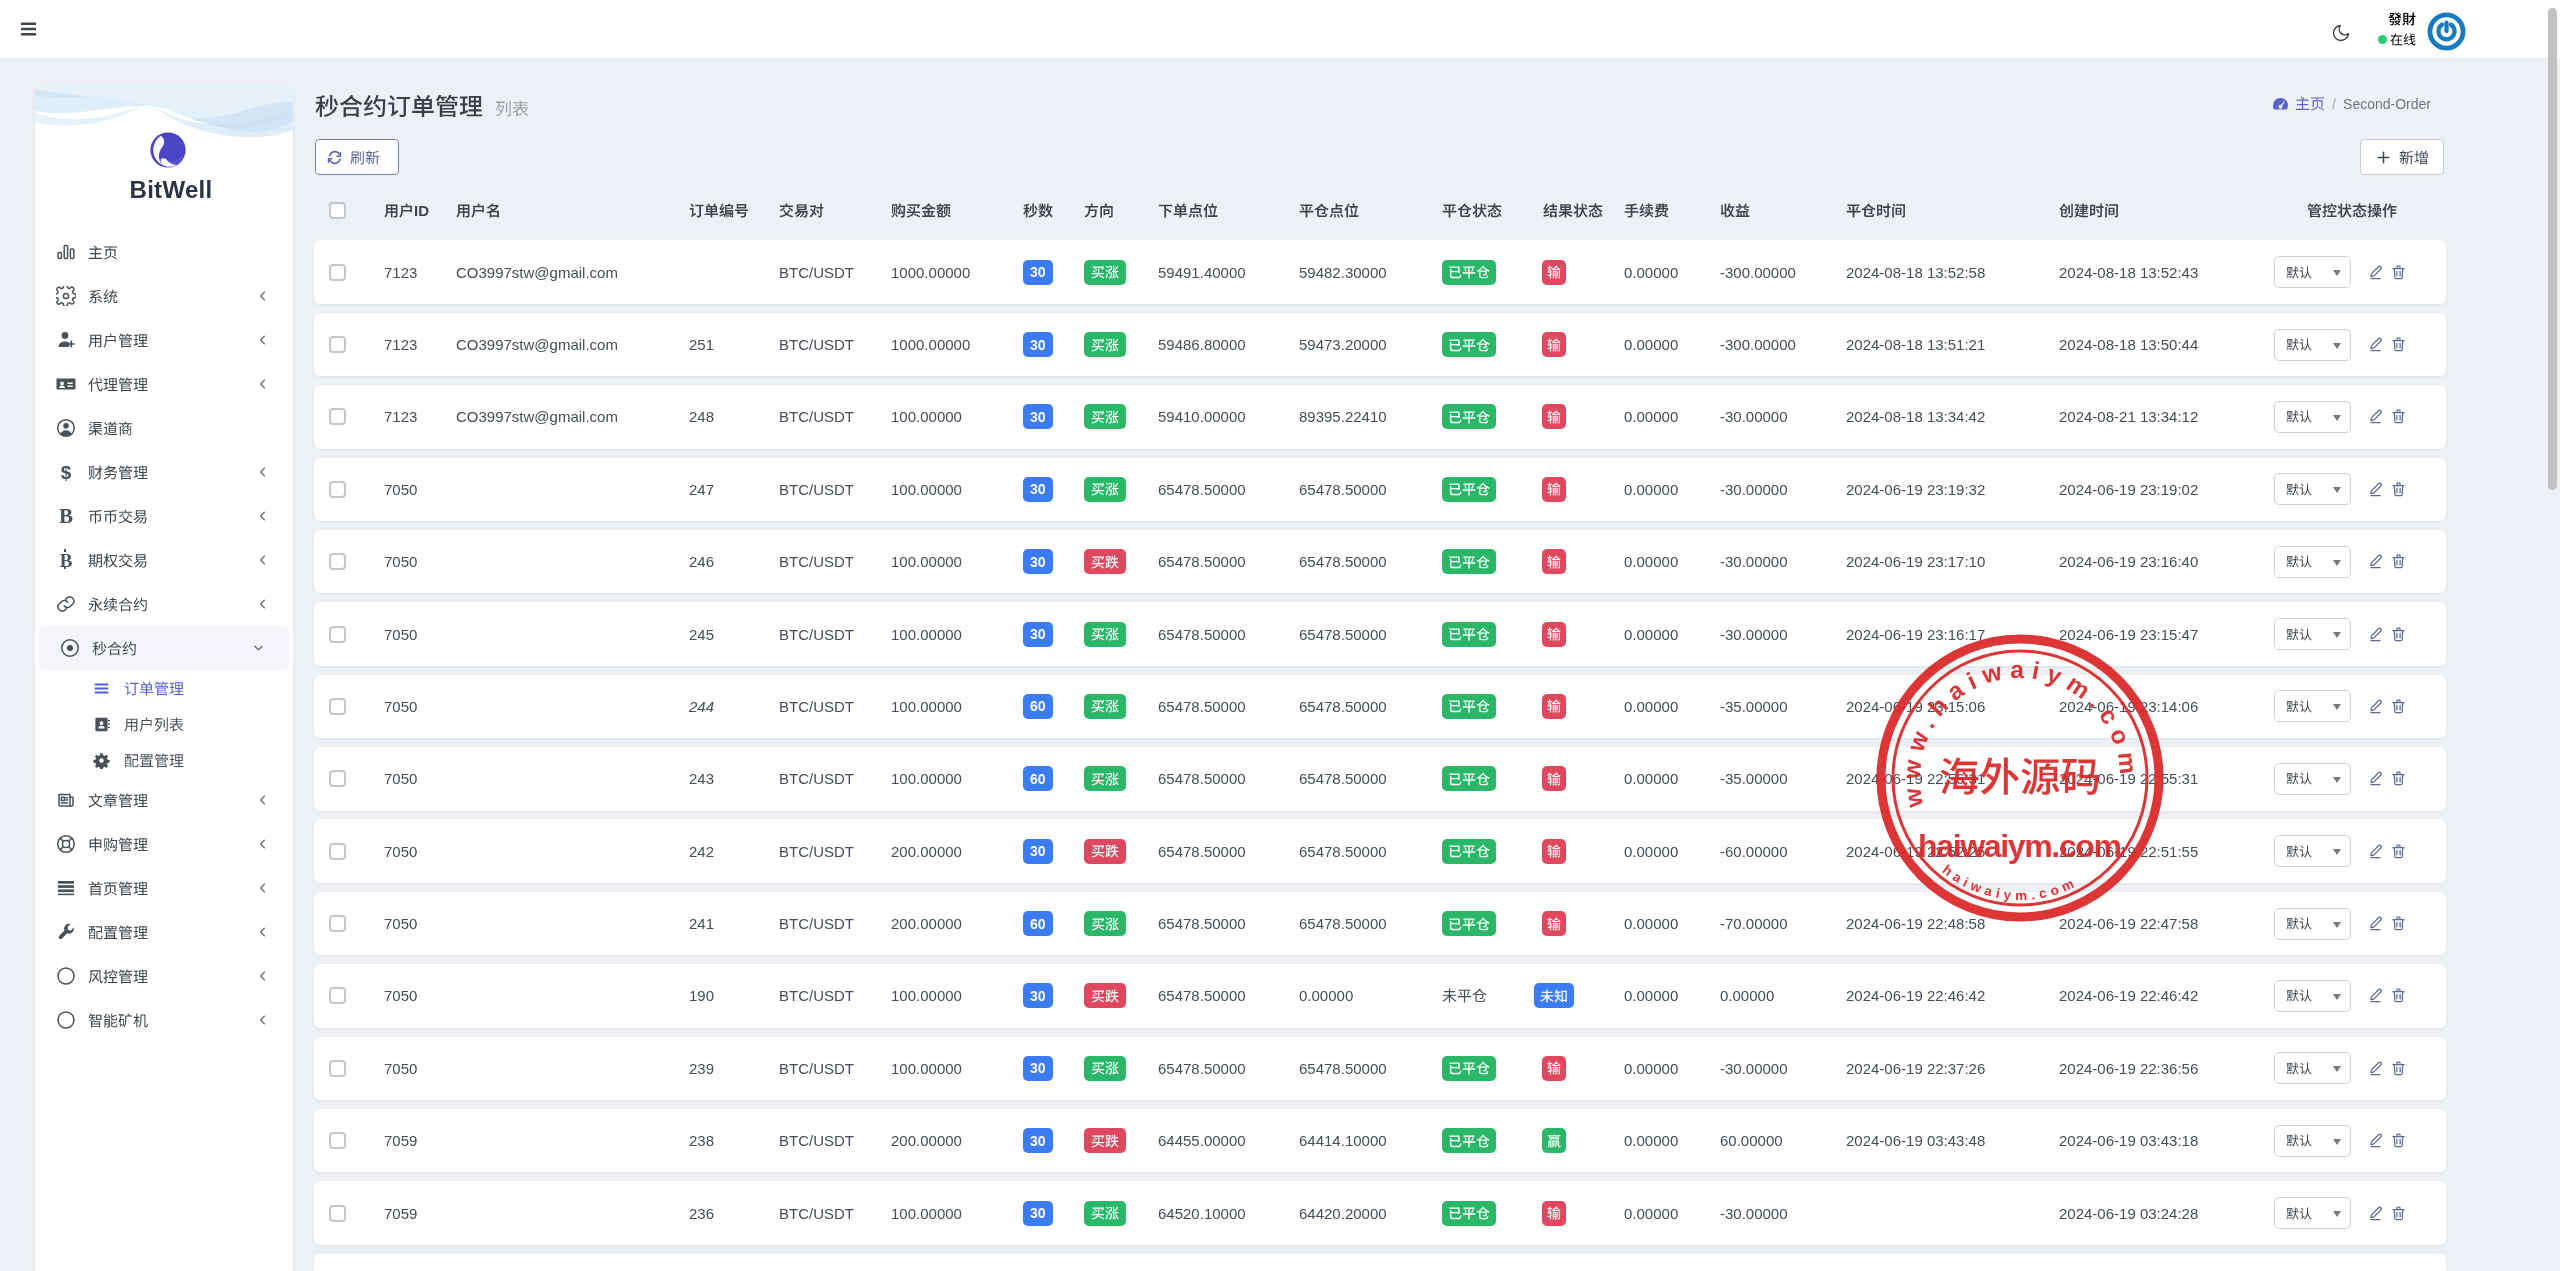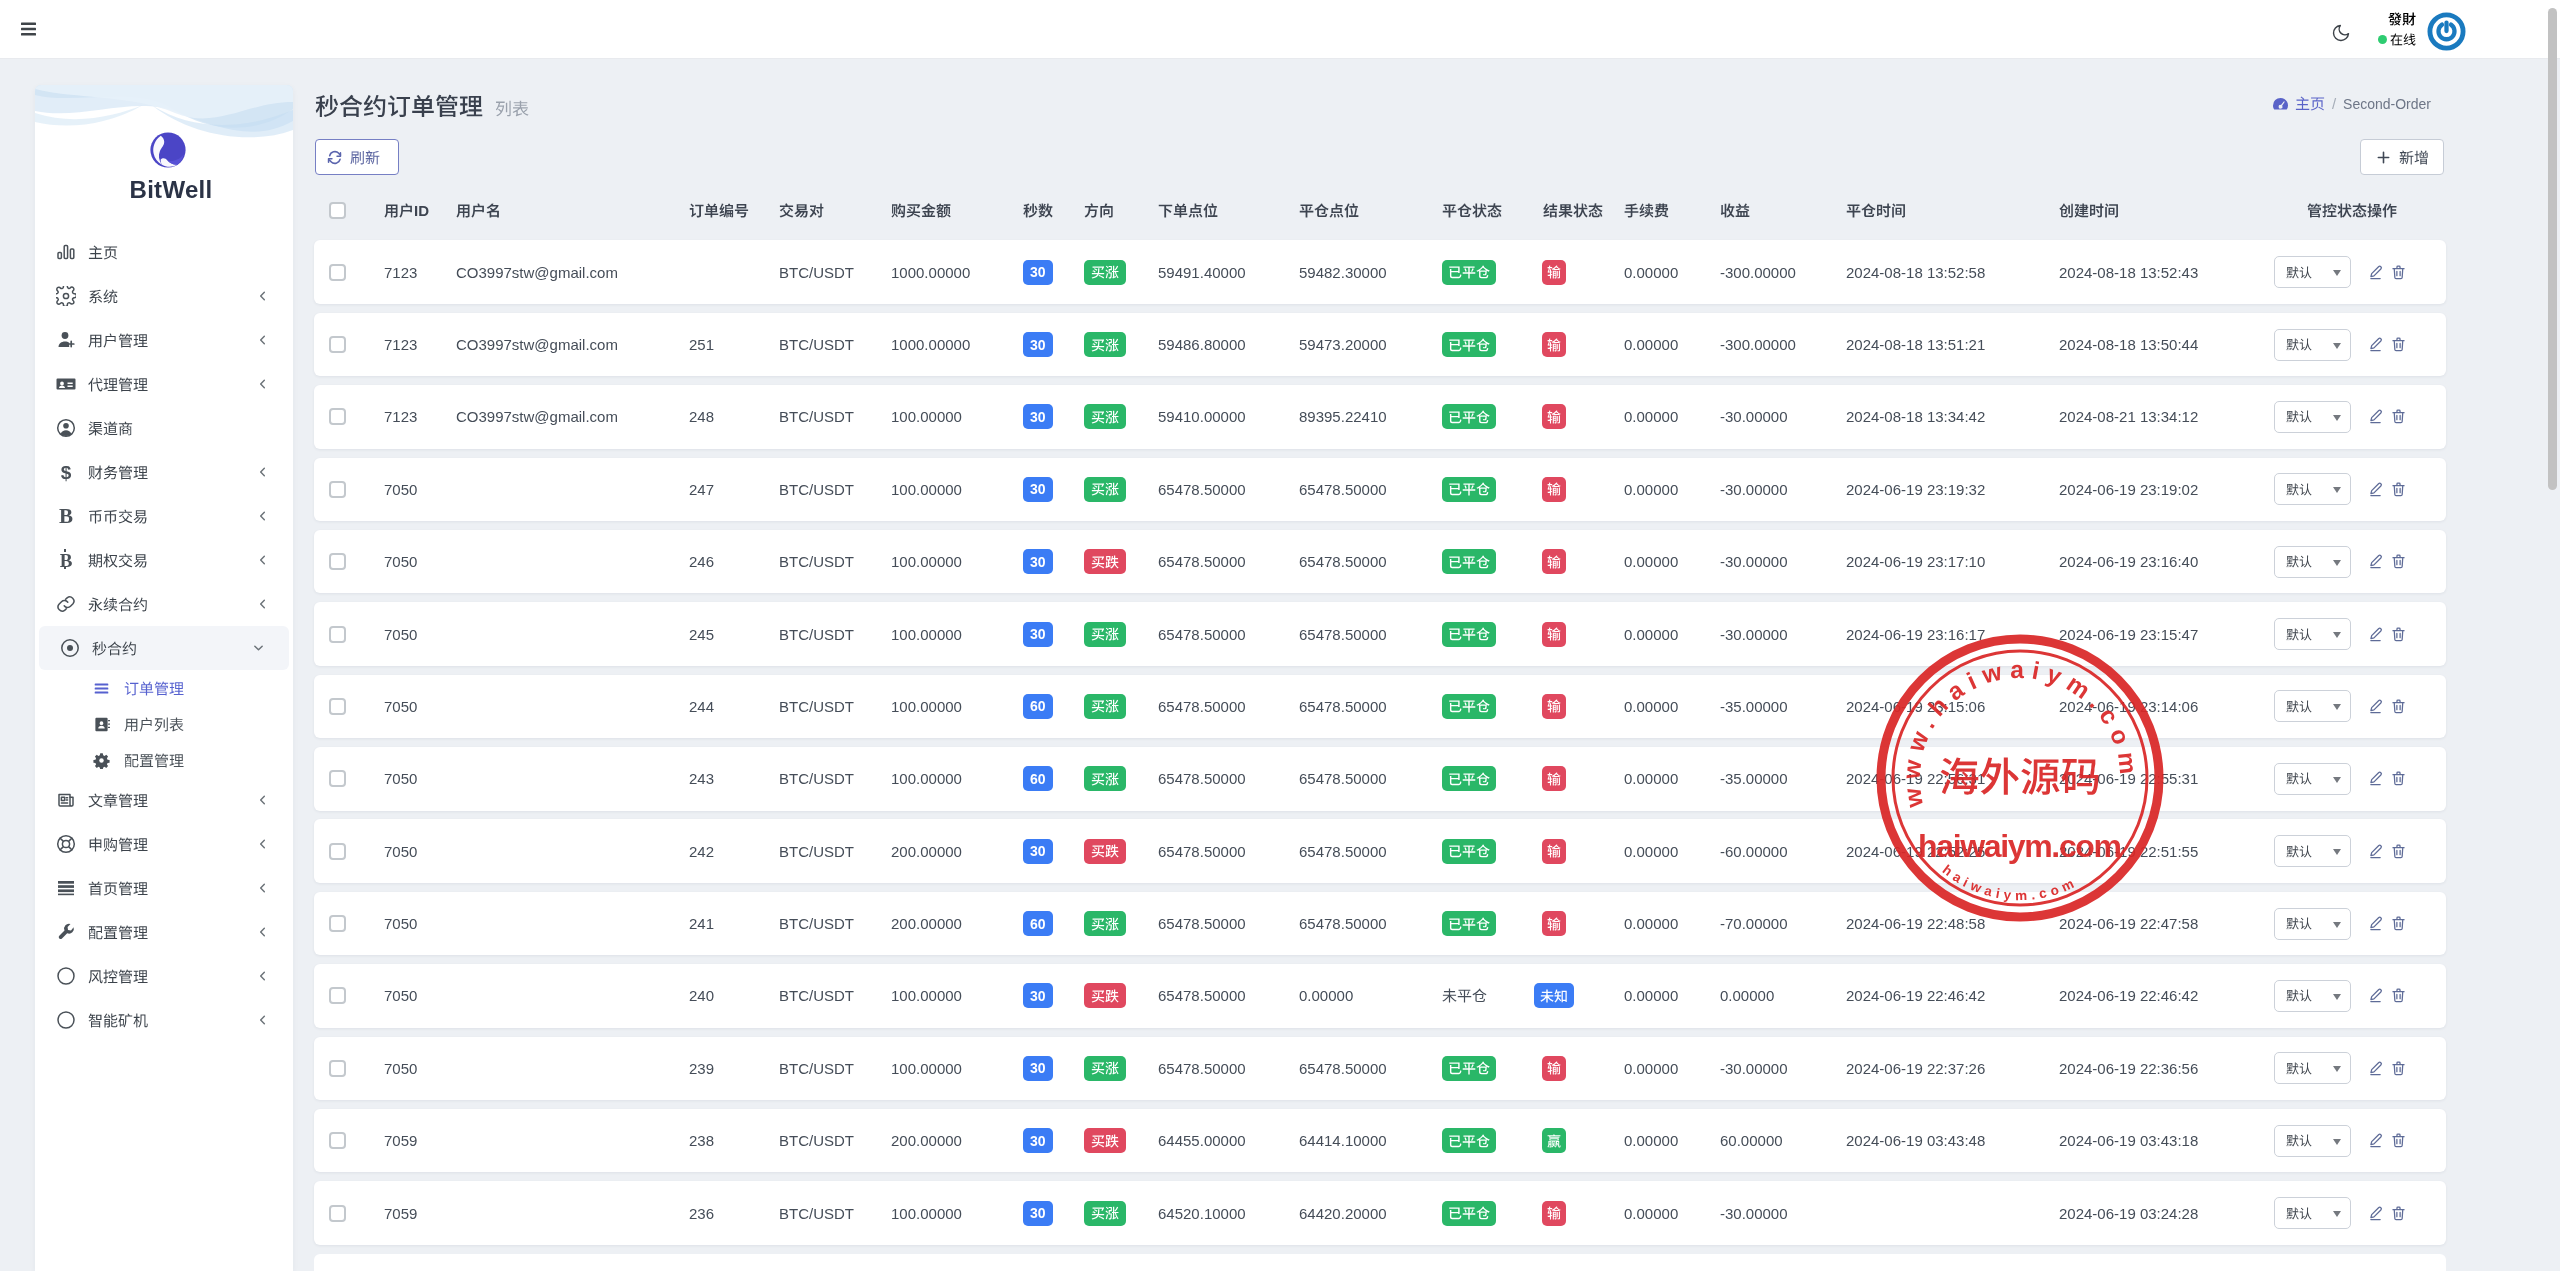--- a/index.html
+++ b/index.html
@@ -1121,21 +1121,21 @@
         <path d="M8.1 8.8v4.9M11.9 8.8v4.9"></path>
       </svg>
     </div>
   </div>
 <div class="trow" style="top:674.68px">
     <div class="cell" style="left:0px;width:70px;">
       <span class="cb"></span>
     </div>
     <div class="cell" style="left:70px;width:72px;">7050</div>
     <div class="cell" style="left:142px;width:233px;"></div>
-    <div class="cell" style="left:375px;width:90px;">244</div>
+    <div class="cell" style="left:375px;width:90px;font-style:italic;">244</div>
     <div class="cell" style="left:465px;width:112px;">BTC/USDT</div>
     <div class="cell" style="left:577px;width:132px;">100.00000</div>
     <div class="cell" style="left:709px;width:61px;">
       <span class="bdg" style="background:#3b7cf5;padding:0 7px">60</span>
     </div>
     <div class="cell" style="left:770px;width:74px;">
       <span class="bdg" style="background:#2ab768;padding:0 7px;">
         <svg class="cjk" width="28" height="14" viewBox="0 -88 200 100" style="fill:#fff">
           <use href="#g83"></use>
           <use href="#g84" x="100"></use>
@@ -1389,21 +1389,21 @@
         <path d="M8.1 8.8v4.9M11.9 8.8v4.9"></path>
       </svg>
     </div>
   </div>
 <div class="trow" style="top:964.1999999999999px">
     <div class="cell" style="left:0px;width:70px;">
       <span class="cb"></span>
     </div>
     <div class="cell" style="left:70px;width:72px;">7050</div>
     <div class="cell" style="left:142px;width:233px;"></div>
-    <div class="cell" style="left:375px;width:90px;">240</div>
+    <div class="cell" style="left:375px;width:90px;">190</div>
     <div class="cell" style="left:465px;width:112px;">BTC/USDT</div>
     <div class="cell" style="left:577px;width:132px;">100.00000</div>
     <div class="cell" style="left:709px;width:61px;">
       <span class="bdg" style="background:#3b7cf5;padding:0 7px">30</span>
     </div>
     <div class="cell" style="left:770px;width:74px;">
       <span class="bdg" style="background:#e0485f;padding:0 7px;">
         <svg class="cjk" width="28" height="14" viewBox="0 -88 200 100" style="fill:#fff">
           <use href="#g83"></use>
           <use href="#g92" x="100"></use>

